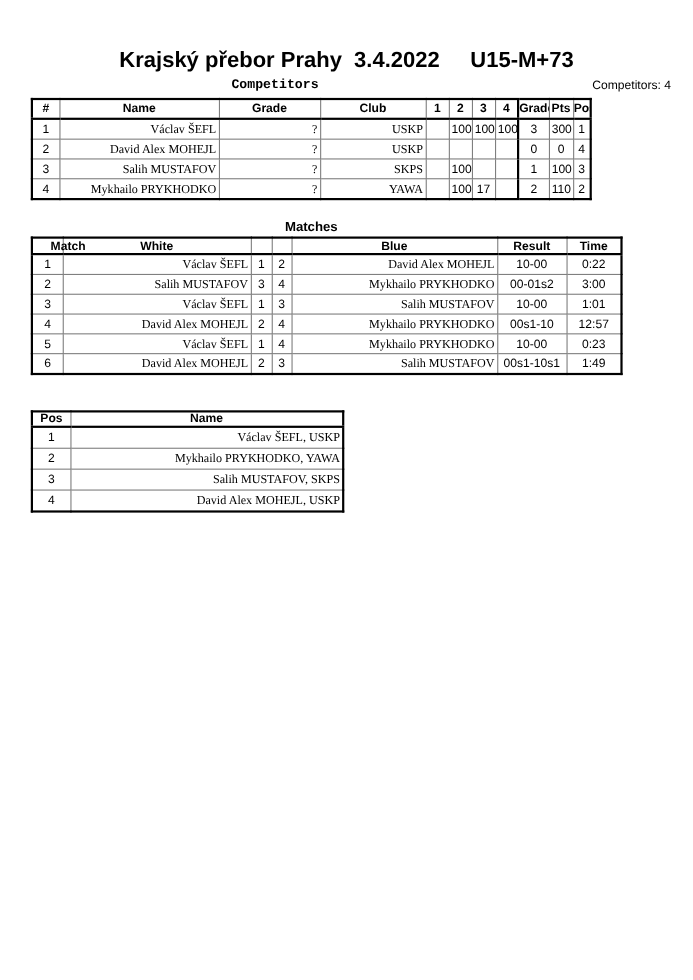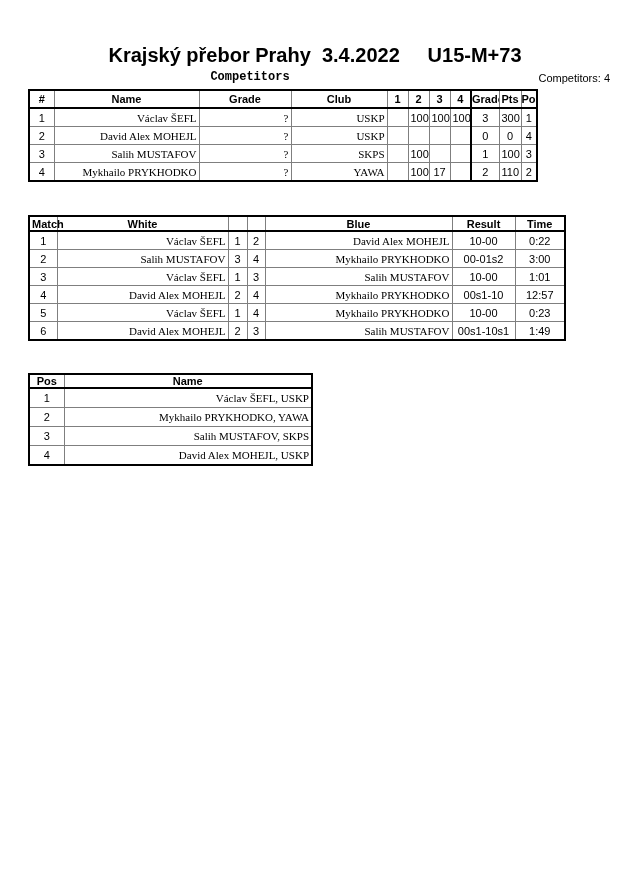--- a/index.html
+++ b/index.html
@@ -23,21 +23,21 @@
   td.l{text-align:right;padding-left:6px;font-family:Liberation Serif, serif;}
   .sep{border-left:2px solid #000 !important;}
 
   .comp-table{left:28px;top:89px;width:508px;}
   .comp-table th{height:16px;}
   .comp-table td{height:17px;}
 
   .match-table{left:28px;top:215px;width:537px;}
   .match-table th{height:13px;}
   .match-table td{height:17px;}
-  th.ovf{overflow:visible;text-align:right;padding-left:2px;}
+  th.ovf{overflow:visible;text-align:right;padding-left:16px;}
 
   .res-table{left:28px;top:373px;width:283px;}
   .res-table th{height:12px;}
   .res-table td{height:18px;}
 </style>
 </head>
 <body>
 
 <div class="page">
 
@@ -124,20 +124,21 @@
         <td class="c">100</td>
         <td class="c">17</td>
         <td class="c"></td>
         <td class="c sep">2</td>
         <td class="c">110</td>
         <td class="c">2</td>
       </tr>
     </tbody>
   </table>
 
+  <div class="abs sec-title match-label">Matches</div>
 
   <table class="abs match-table">
     <colgroup>
       <col style="width:28px">
         <col style="width:171px">
         <col style="width:19px">
         <col style="width:18px">
       <col style="width:187px">
         <col style="width:63px">
         <col style="width:50px">

